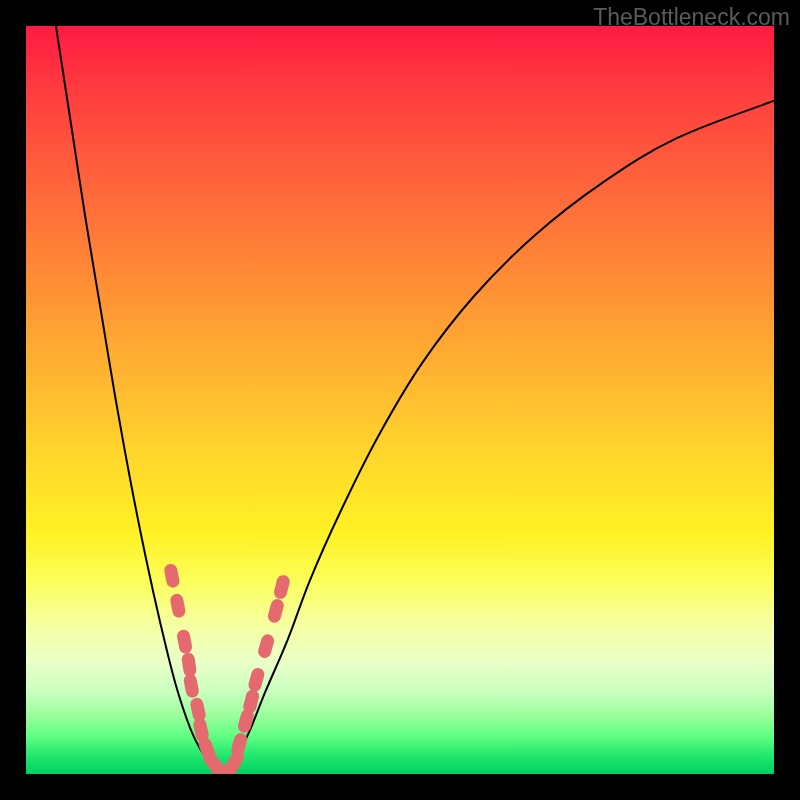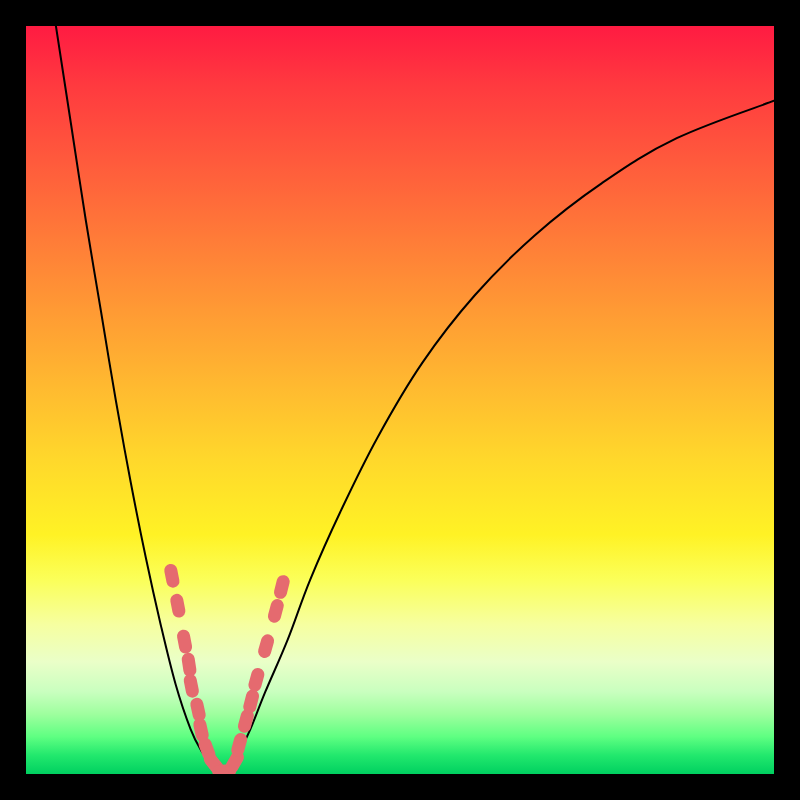--- a/index.html
+++ b/index.html
@@ -91,13 +91,14 @@
           <rect x="201.17999999999998" y="712.328" width="24" height="13" rx="6.5" ry="6.5" fill="#e56a6f" stroke="#d95a60" stroke-width="0" transform="rotate(-74.74488129694222 213.17999999999998 718.828)"></rect>
           <rect x="207.91199999999998" y="688.392" width="24" height="13" rx="6.5" ry="6.5" fill="#e56a6f" stroke="#d95a60" stroke-width="0" transform="rotate(-74.57783868126133 219.91199999999998 694.892)"></rect>
           <rect x="213.148" y="668.944" width="24" height="13" rx="6.5" ry="6.5" fill="#e56a6f" stroke="#d95a60" stroke-width="0" transform="rotate(-75.7189042640292 225.148 675.444)"></rect>
           <rect x="218.384" y="647.252" width="24" height="13" rx="6.5" ry="6.5" fill="#e56a6f" stroke="#d95a60" stroke-width="0" transform="rotate(-74.87599269168943 230.384 653.752)"></rect>
           <rect x="228.108" y="613.592" width="24" height="13" rx="6.5" ry="6.5" fill="#e56a6f" stroke="#d95a60" stroke-width="0" transform="rotate(-74.21924669048461 240.108 620.092)"></rect>
           <rect x="237.83199999999997" y="578.436" width="24" height="13" rx="6.5" ry="6.5" fill="#e56a6f" stroke="#d95a60" stroke-width="0" transform="rotate(-75.11373315098241 249.83199999999997 584.936)"></rect>
           <rect x="243.81600000000003" y="554.5" width="24" height="13" rx="6.5" ry="6.5" fill="#e56a6f" stroke="#d95a60" stroke-width="0" transform="rotate(-75.96375653207339 255.81600000000003 561)"></rect>
         </g>
     </svg>
   </div>
+  <div class="watermark">TheBottleneck.com</div>
 </div>
 
 </body></html>

